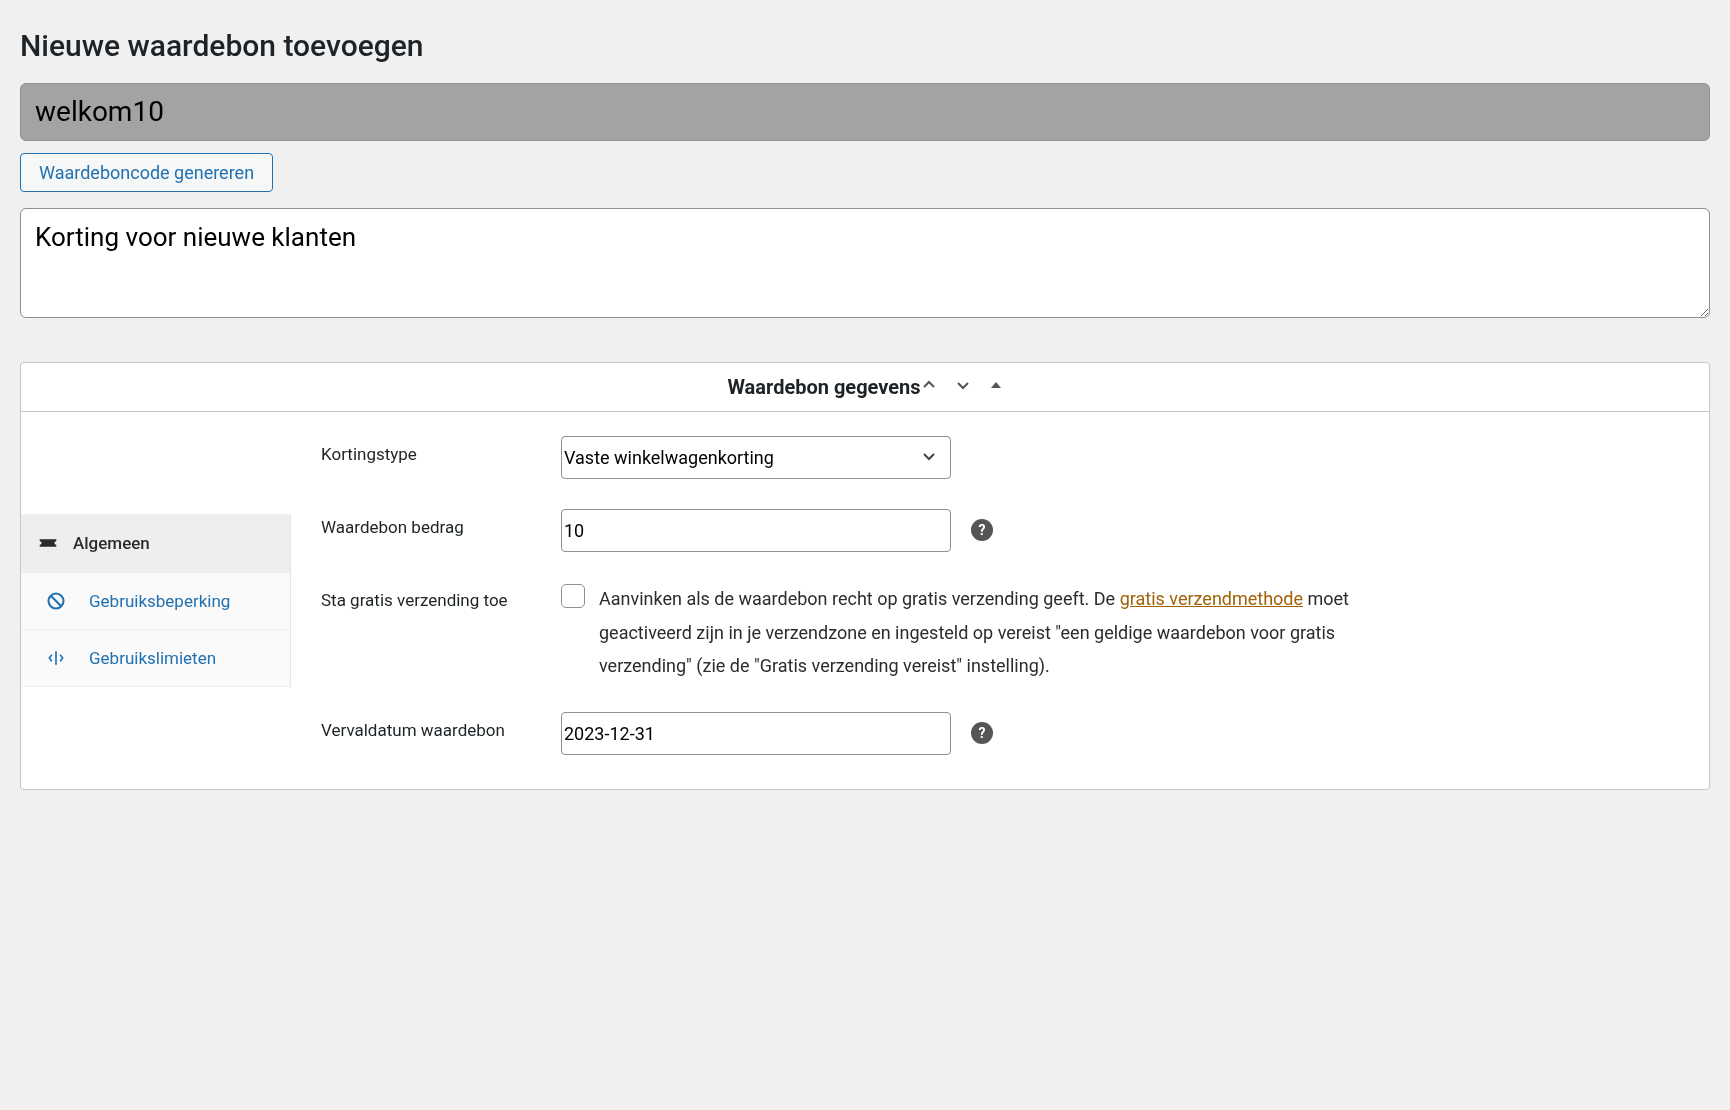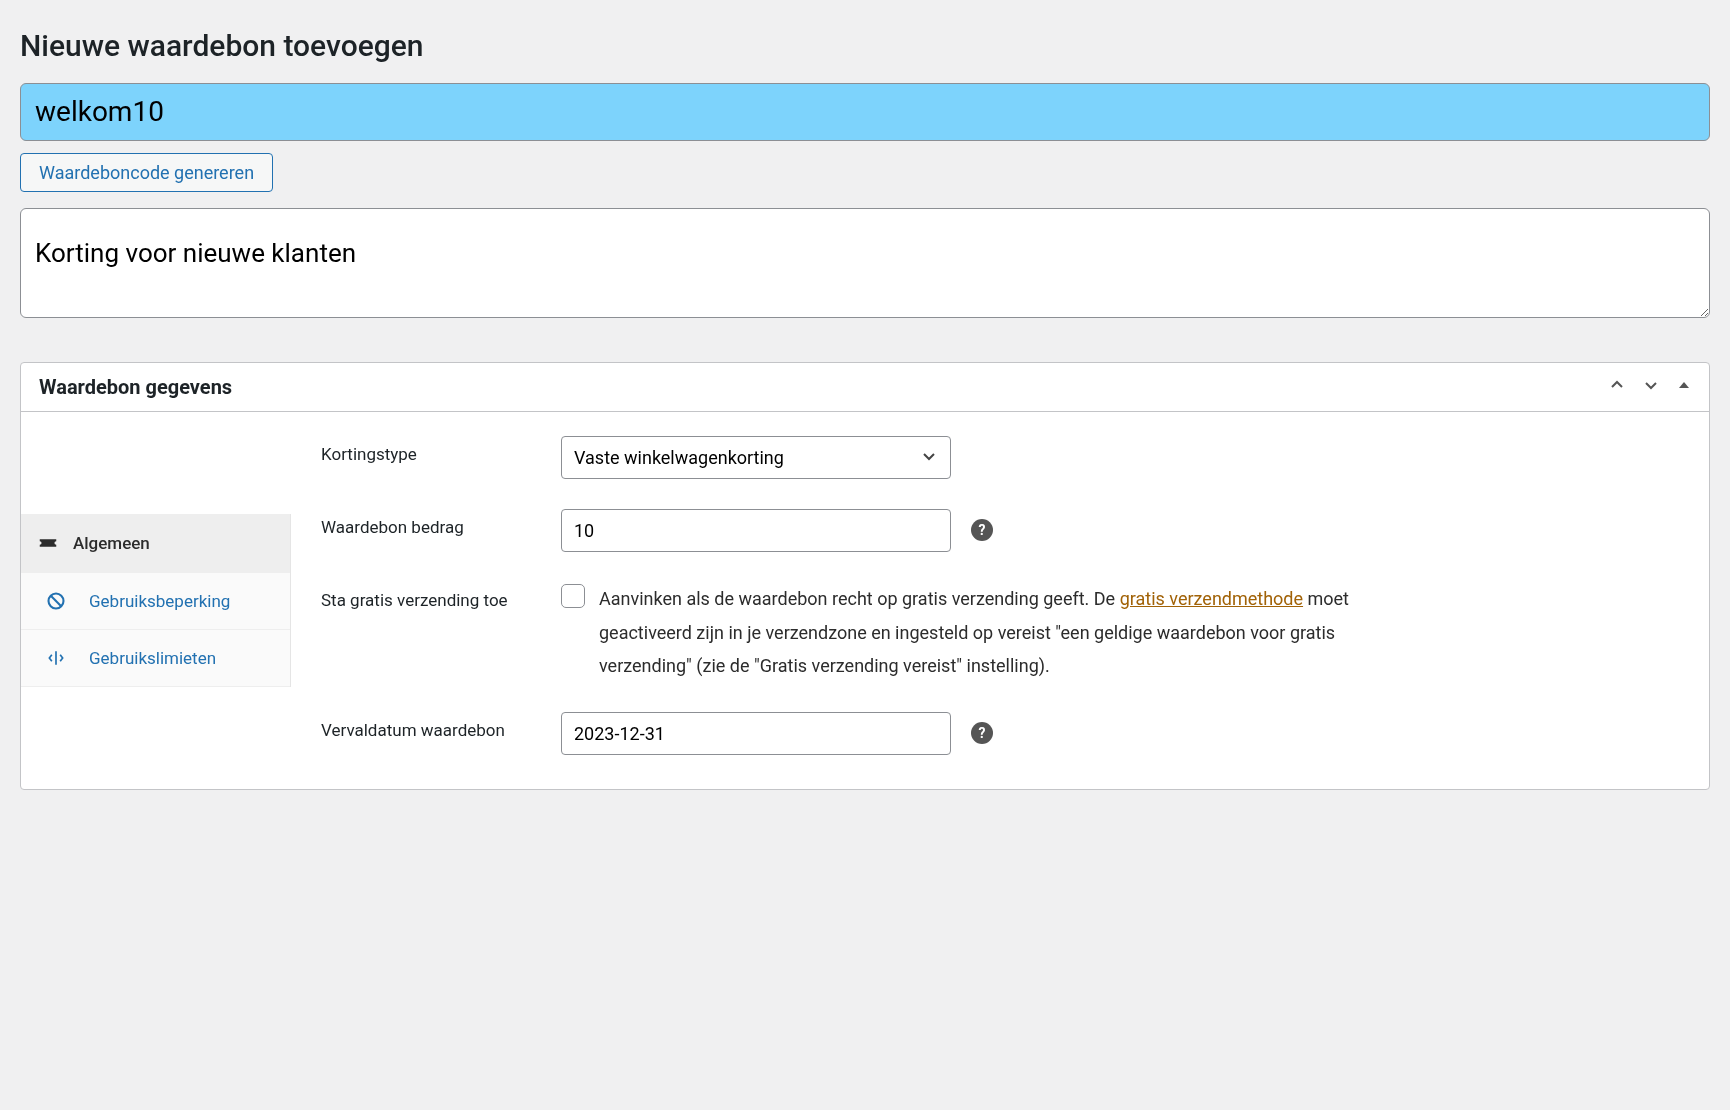--- a/index.html
+++ b/index.html
@@ -13,21 +13,21 @@
   }
   h1 {
     font-size: 30px;
     font-weight: 500;
     margin: 8px 0 20px 0;
   }
   .code-input {
     width: 100%;
     border: 1px solid #8c8f94;
     border-radius: 6px;
-    background: #7dd3fc;
+    background: #a3a3a3;
     padding: 10px 14px;
     font-size: 28px;
     font-weight: 400;
     line-height: 1.3;
     outline: none;
     margin-bottom: 12px;
     font-family: inherit;
   }
   .gen-btn {
     display: inline-block;
@@ -39,39 +39,39 @@
     border-radius: 4px;
     cursor: pointer;
     font-family: inherit;
     margin-bottom: 16px;
   }
   .desc-area {
     width: 100%;
     border: 1px solid #8c8f94;
     border-radius: 6px;
     background: #fff;
-    padding: 28px 14px;
+    padding: 12px 14px;
     font-size: 26px;
     font-weight: 400;
     line-height: 1.3;
     height: 110px;
     resize: both;
     font-family: inherit;
     outline: none;
   }
   .panel {
     margin-top: 40px;
     border: 1px solid #c3c4c7;
     background: #fff;
     border-radius: 4px;
   }
   .panel-header {
     display: flex;
     align-items: center;
-    justify-content: space-between;
+    justify-content: center;
     border-bottom: 1px solid #c3c4c7;
     padding: 12px 18px;
   }
   .panel-title {
     font-size: 20px;
     font-weight: 700;
   }
   .panel-header-icons {
     display: flex;
     gap: 18px;
@@ -115,21 +115,21 @@
   }
   .row-label {
     width: 240px;
     padding-top: 8px;
     font-size: 17px;
   }
   .field {
     width: 390px;
     border: 1px solid #8c8f94;
     border-radius: 4px;
-    padding: 10px 12px;
+    padding: 10px 2px;
     font-size: 18px;
     background: #fff;
     font-family: inherit;
   }
   .select-wrap {
     position: relative;
     width: 390px;
   }
   .select-wrap .field {
     width: 100%;

